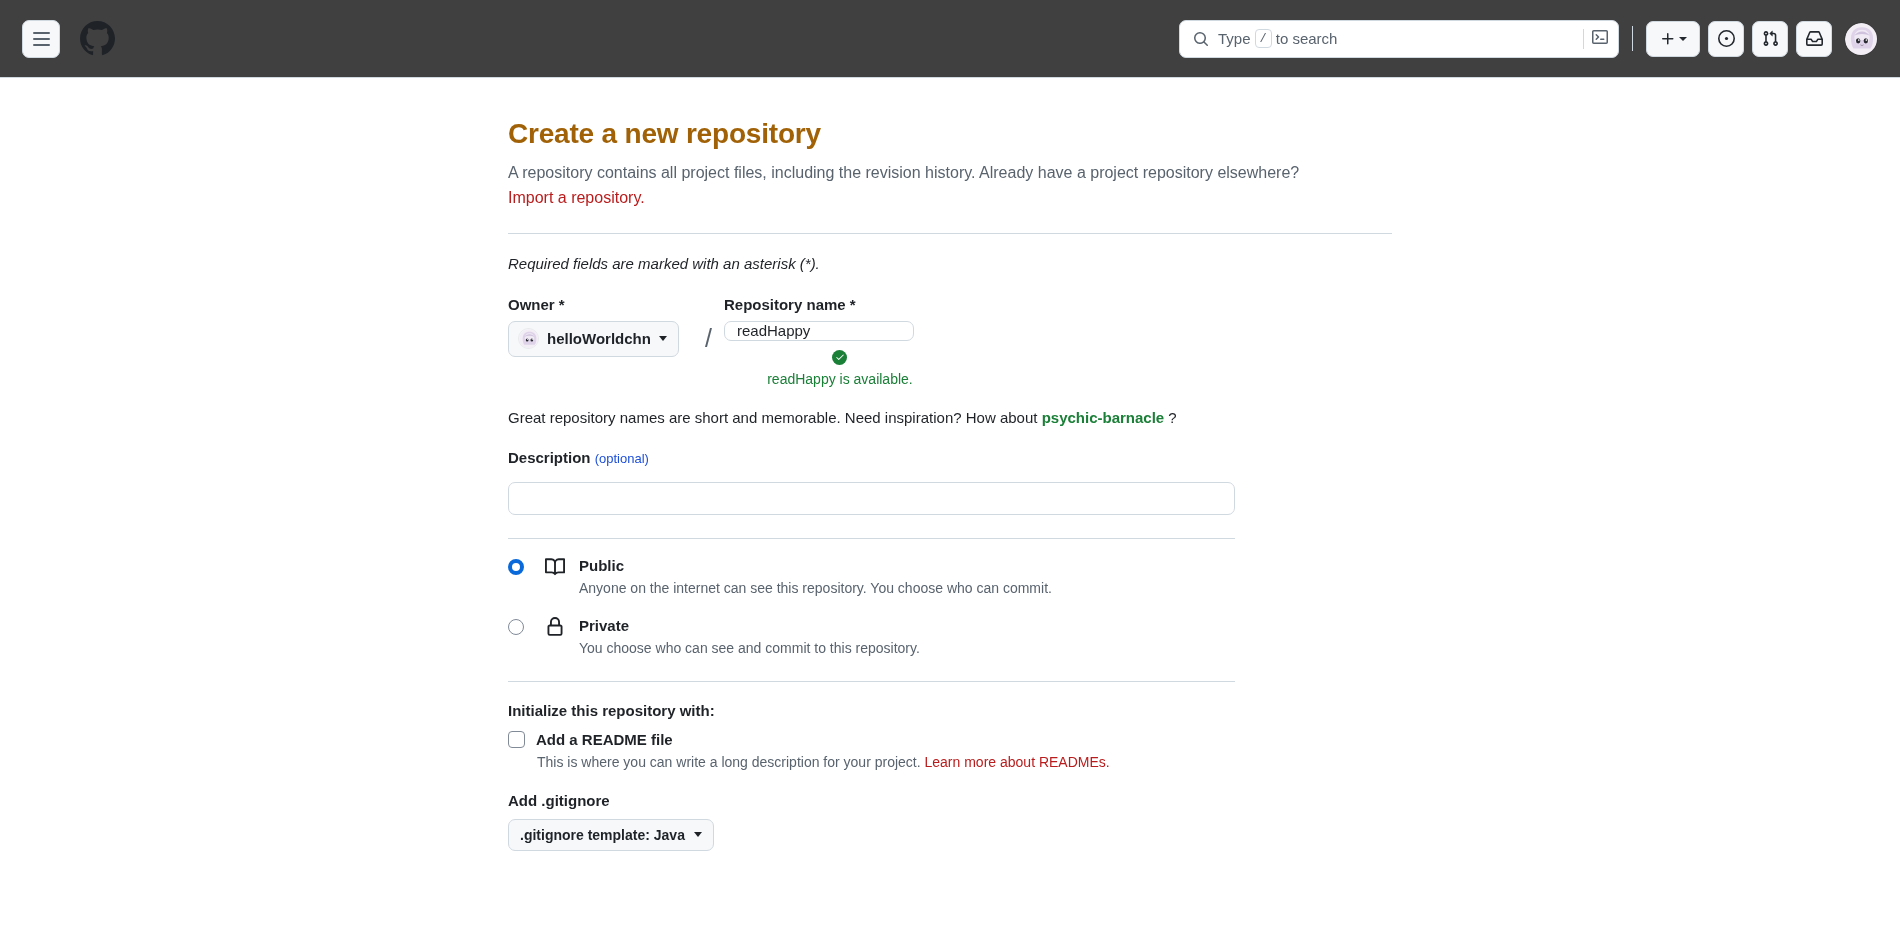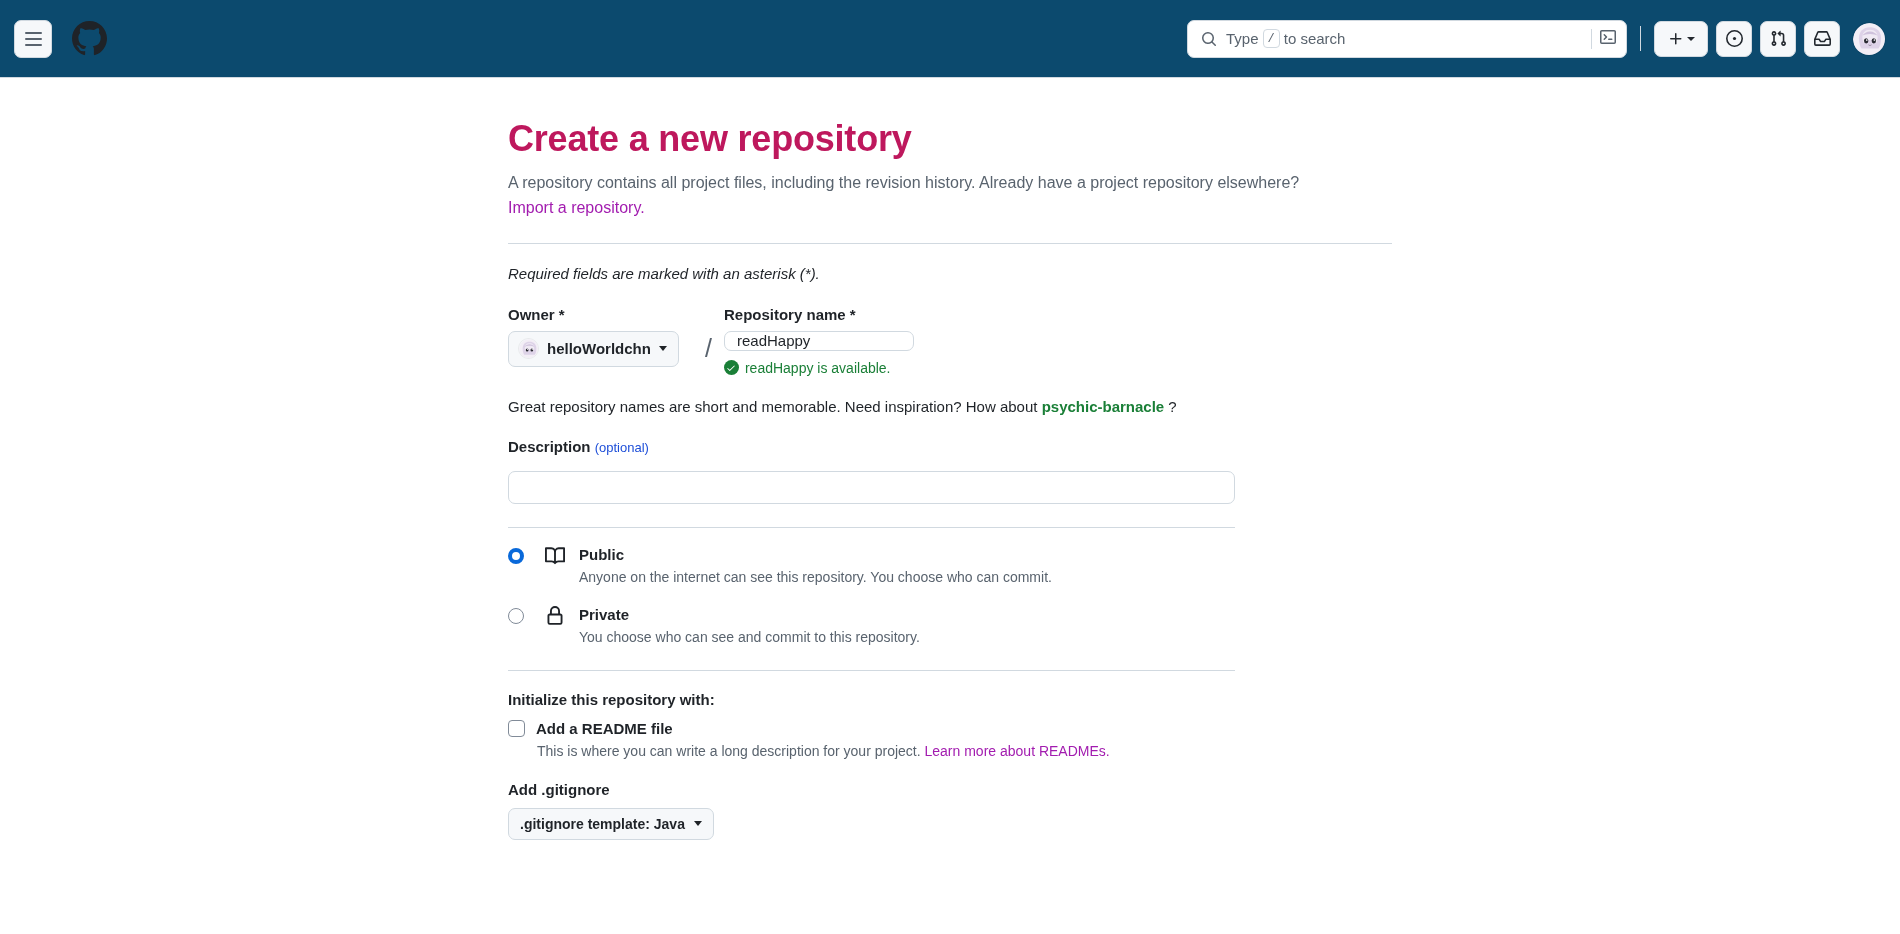--- a/index.html
+++ b/index.html
@@ -8,25 +8,25 @@
     width: 1900px; height: 934px;
     background: #ffffff;
     font-family: "Liberation Sans", sans-serif;
     color: #1f2328;
     overflow: hidden;
   }
 
   
   .header {
     height: 78px;
-    background: #0c4a6e;
+    background: #404040;
     border-bottom: 1px solid #d1d9e0;
     display: flex;
     align-items: center;
-    padding: 0 14px;
+    padding: 0 22px;
     position: relative;
   }
   .hamburger-btn {
     width: 38px; height: 38px;
     border: 1px solid #d1d9e0;
     border-radius: 7px;
     background: #f6f8fa;
     display: flex; align-items: center; justify-content: center;
     cursor: pointer;
     flex: none;
@@ -111,34 +111,34 @@
 
   
   .page {
     padding-top: 40px;
   }
   .form-wrap {
     width: 884px;
     margin-left: 508px;
   }
   .page-title {
-    font-size: 36px;
+    font-size: 28px;
     font-weight: 600;
     letter-spacing: -0.2px;
     margin: 0 0 11px 0;
-    color: #be185d;
+    color: #a16207;
   }
   .page-desc {
     font-size: 16px;
     color: #59636e;
     line-height: 1.55;
     margin: 0;
     max-width: 880px;
   }
-  .link { color: #a21caf; text-decoration: none; cursor: pointer; }
+  .link { color: #b91c1c; text-decoration: none; cursor: pointer; }
 
   .divider {
     height: 1px;
     background: #d1d9e0;
     margin: 22px 0 0 0;
   }
 
   .required-note {
     font-size: 15px;
     font-style: italic;
@@ -198,20 +198,21 @@
     font-family: "Liberation Sans", sans-serif;
     color: #1f2328;
     outline: none;
   }
   .avail {
     display: flex; align-items: center; gap: 6px;
     margin-top: 9px;
     font-size: 14px;
     color: #1a7f37;
     font-weight: 400;
+    flex-direction: column;
   }
   .check-circle {
     width: 15px; height: 15px; border-radius: 50%;
     background: #1a7f37;
     display: flex; align-items: center; justify-content: center;
     flex: none;
   }
 
   .hint-line {
     font-size: 15px;

